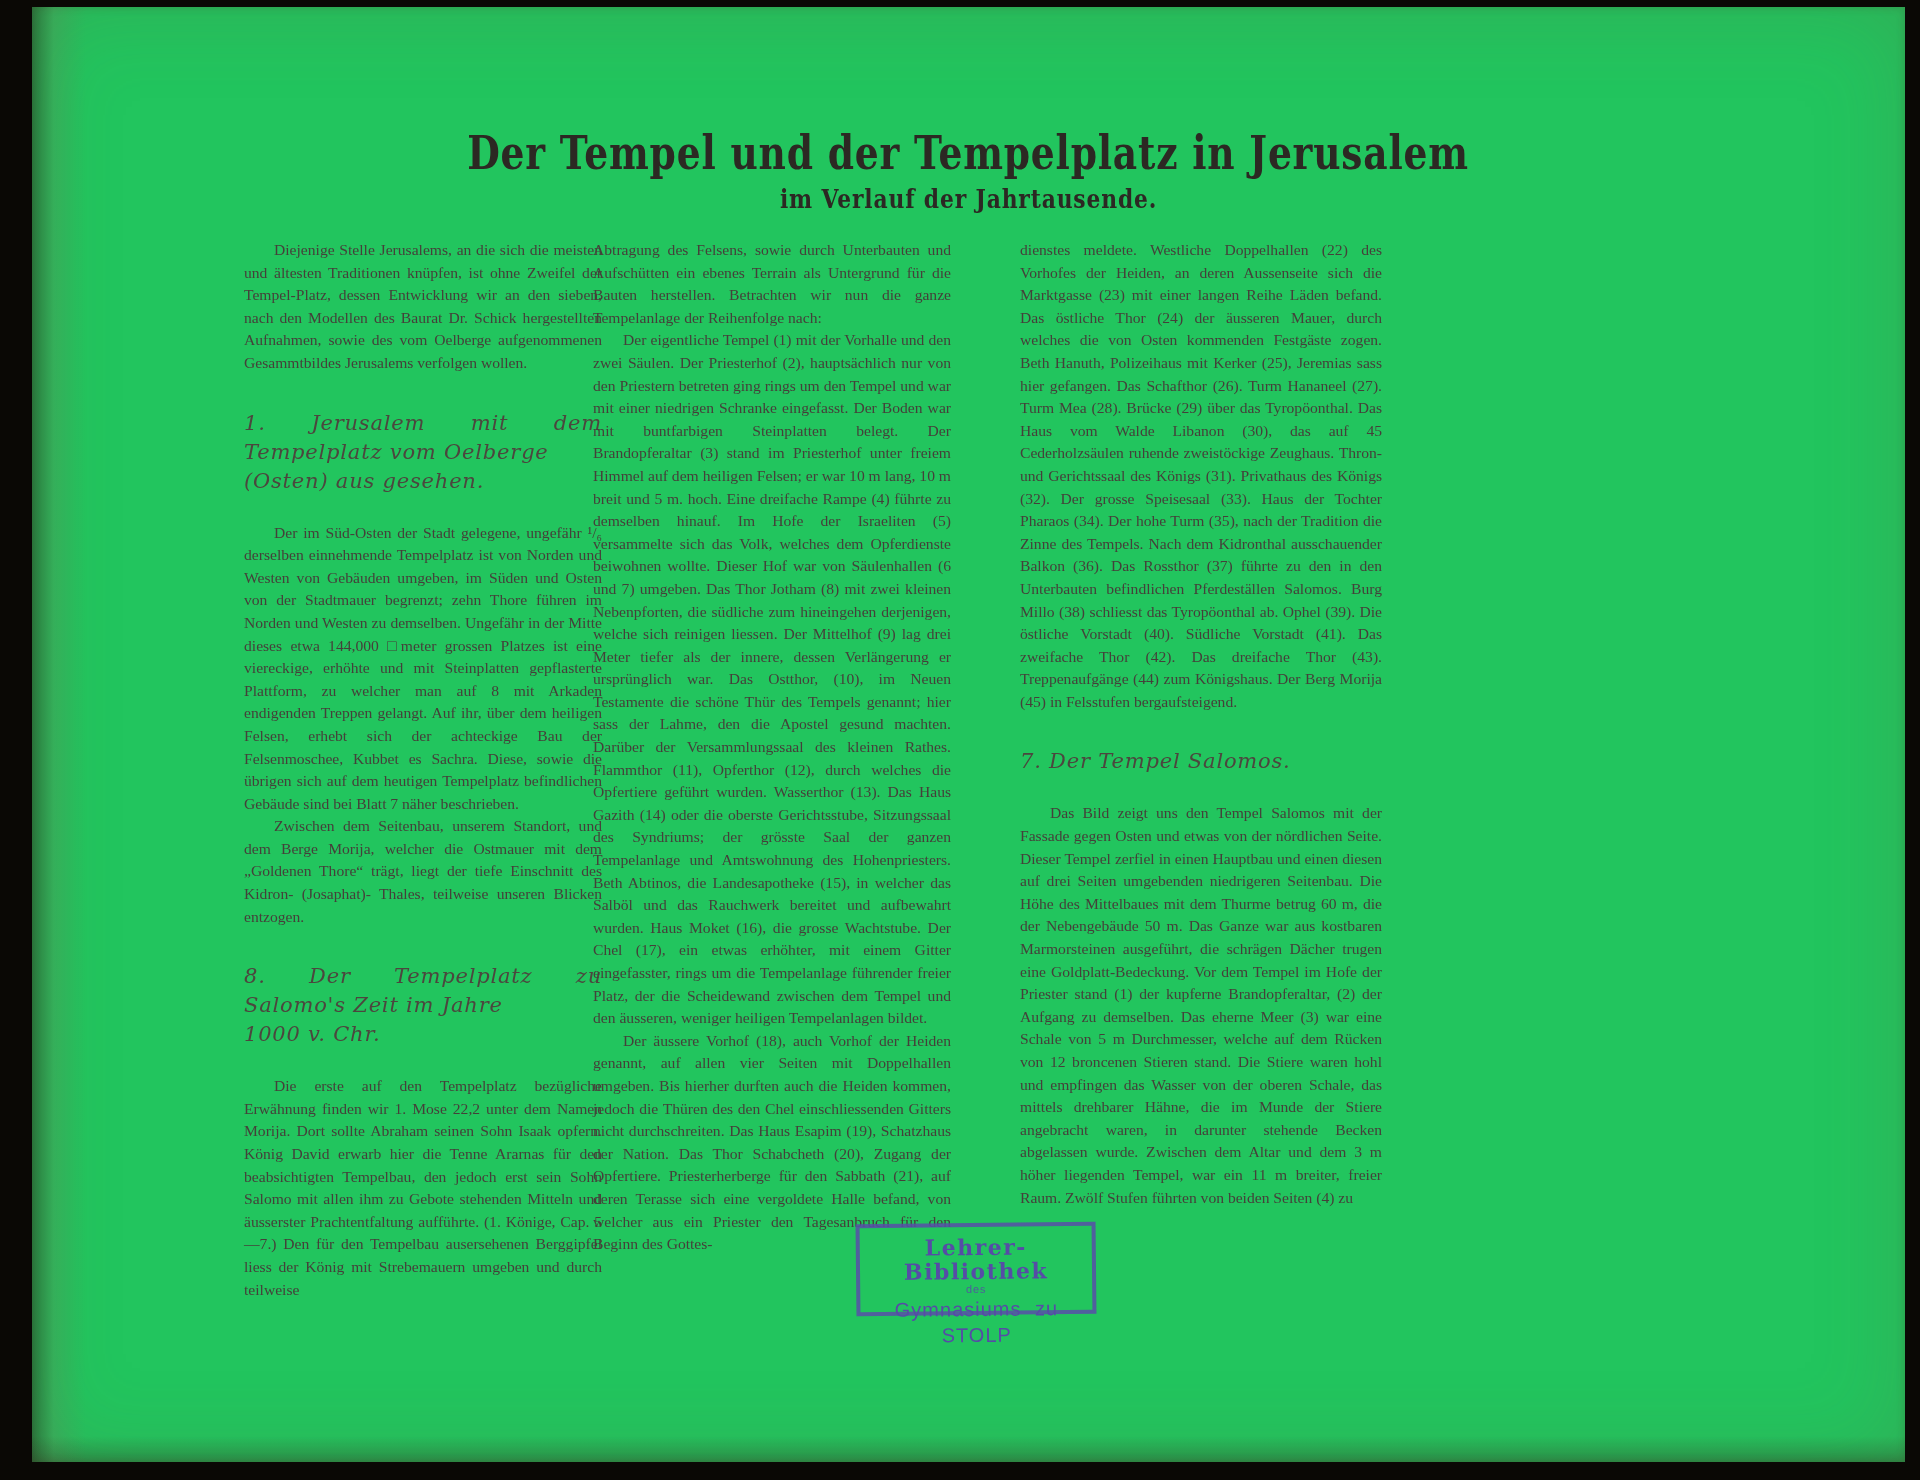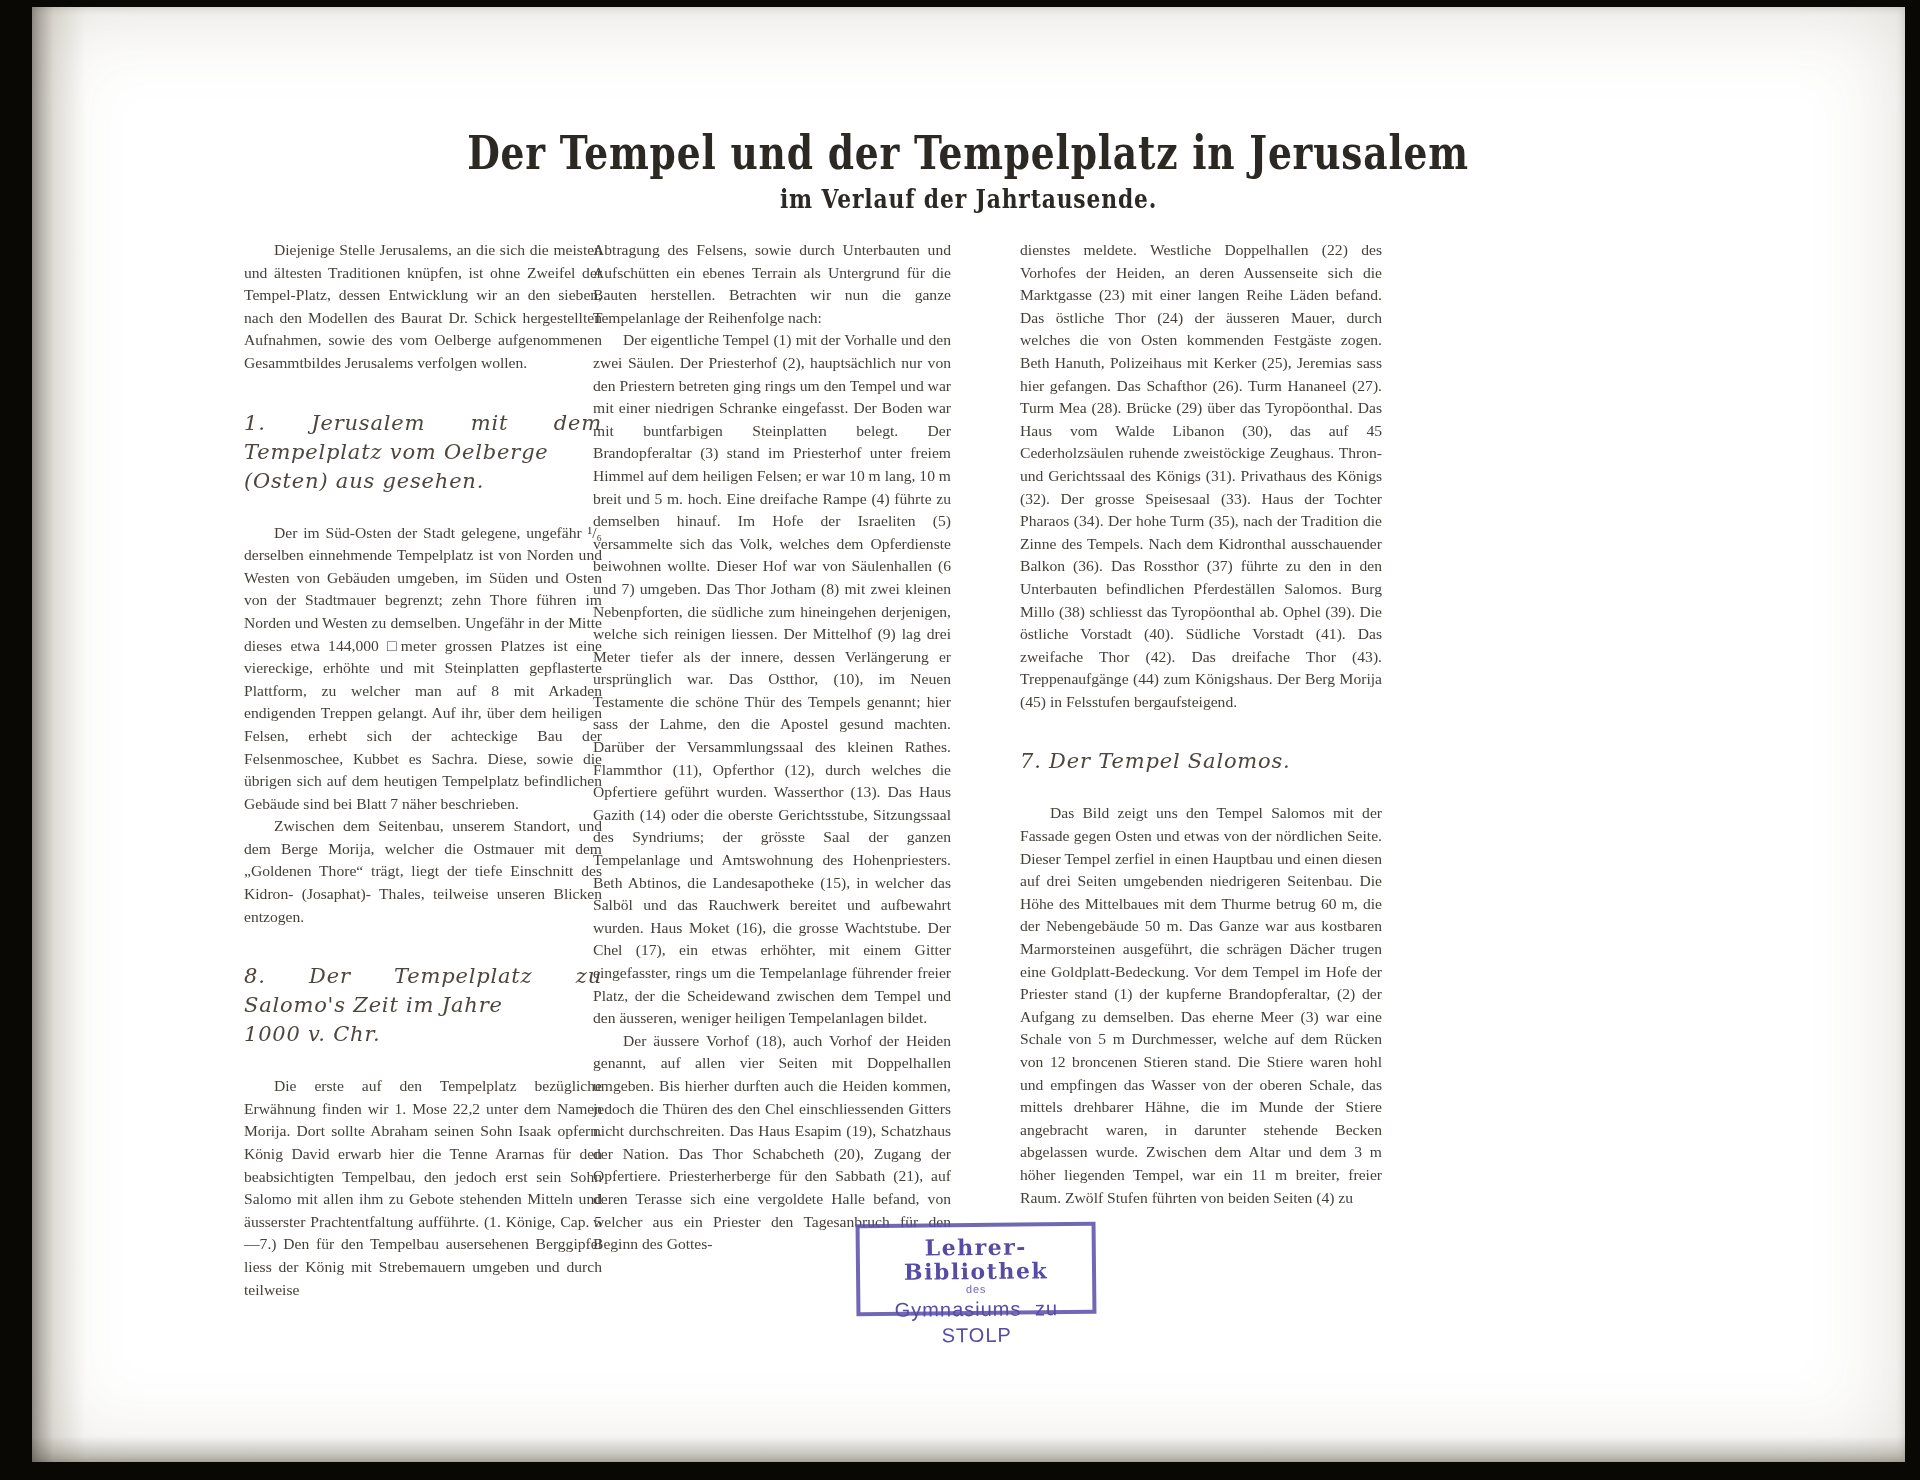--- a/index.html
+++ b/index.html
@@ -1,19 +1,19 @@
 <!DOCTYPE html>
 <html lang="de"><head>
 <meta charset="utf-8">
 <style>
   html,body{margin:0;padding:0;background:#050403;}
   .stage{position:relative;width:1920px;height:1480px;background:#0a0805;overflow:hidden;
          font-family:"Liberation Serif","DejaVu Serif",serif;}
   .paper{position:absolute;left:32px;top:7px;right:15px;bottom:18px;
-         background:#ffffff;
+         background:#22c55e;
          box-shadow:inset 0 0 90px rgba(104,92,64,.22), inset 0 0 8px rgba(60,50,30,.25);}
   .paper::before{content:"";position:absolute;left:0;top:0;bottom:0;width:54px;
          background:linear-gradient(90deg,rgba(40,32,20,.42),rgba(120,108,82,.18) 40%,rgba(0,0,0,0) 100%);
          pointer-events:none;}
   .paper::after{content:"";position:absolute;left:0;right:0;bottom:0;height:26px;
          background:linear-gradient(0deg,rgba(50,42,26,.30),rgba(0,0,0,0));pointer-events:none;}
 
   .titleblock{position:absolute;left:0;right:0;top:118px;text-align:center;color:#2c2823;}
   .title-main{font-size:47px;font-weight:bold;letter-spacing:1px;white-space:nowrap;
          display:inline-block;transform:scaleX(.80);transform-origin:center;

